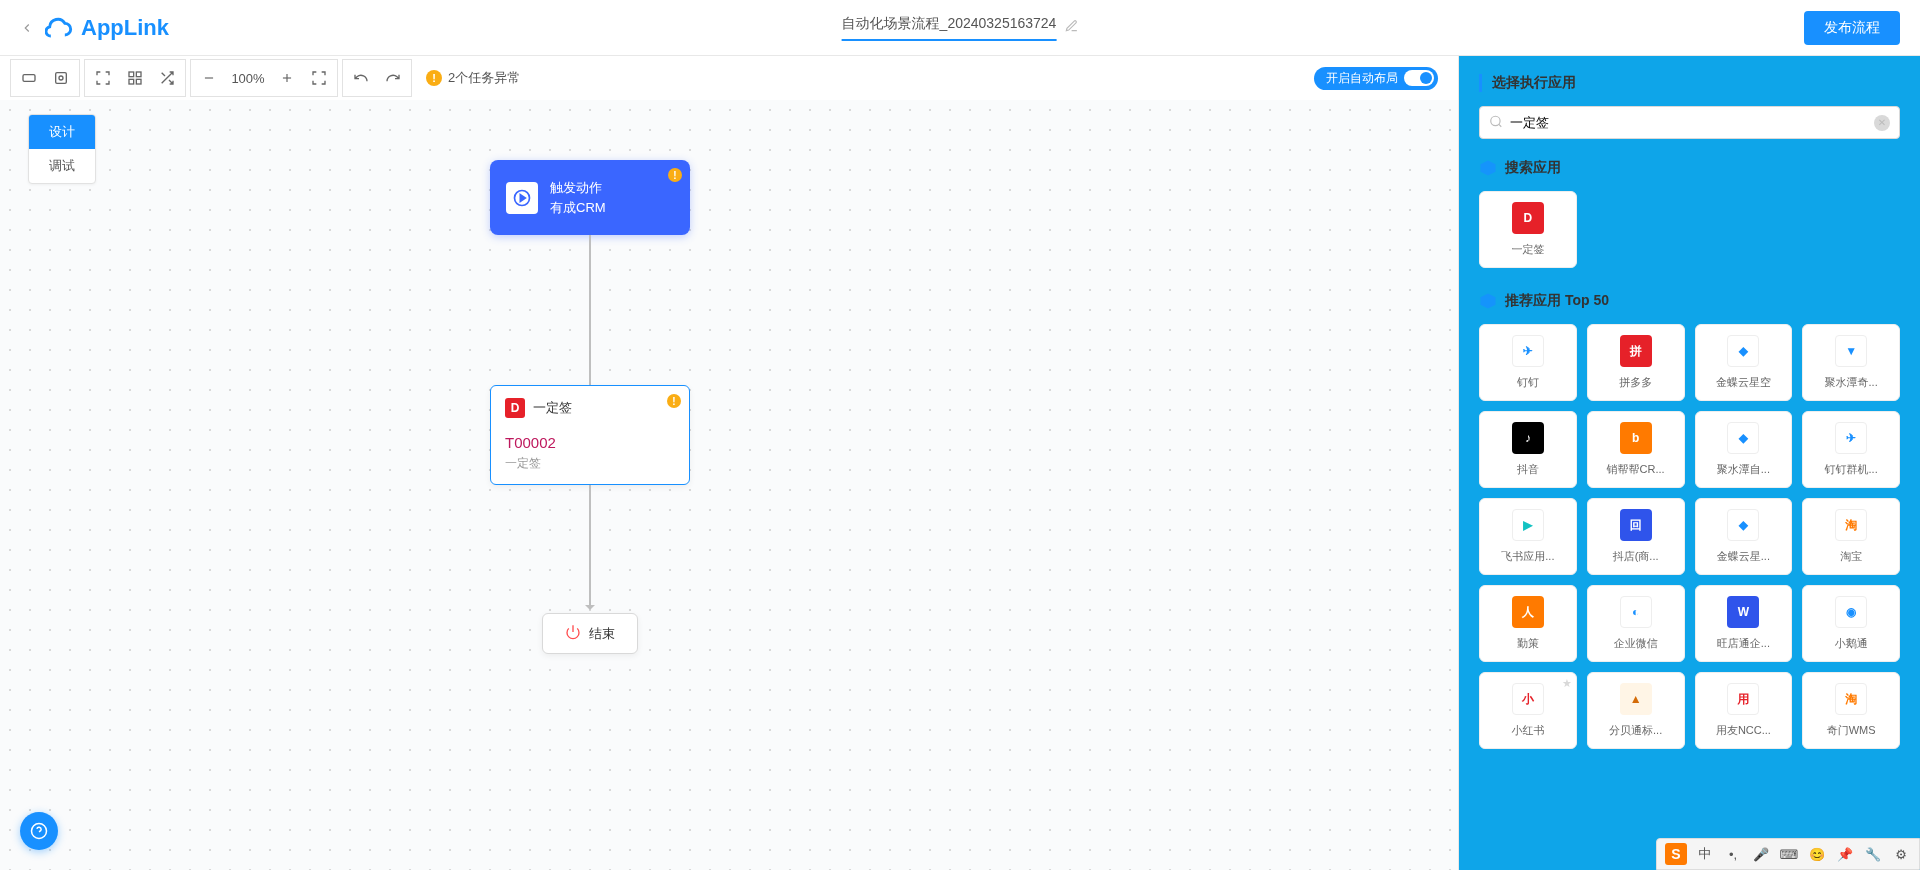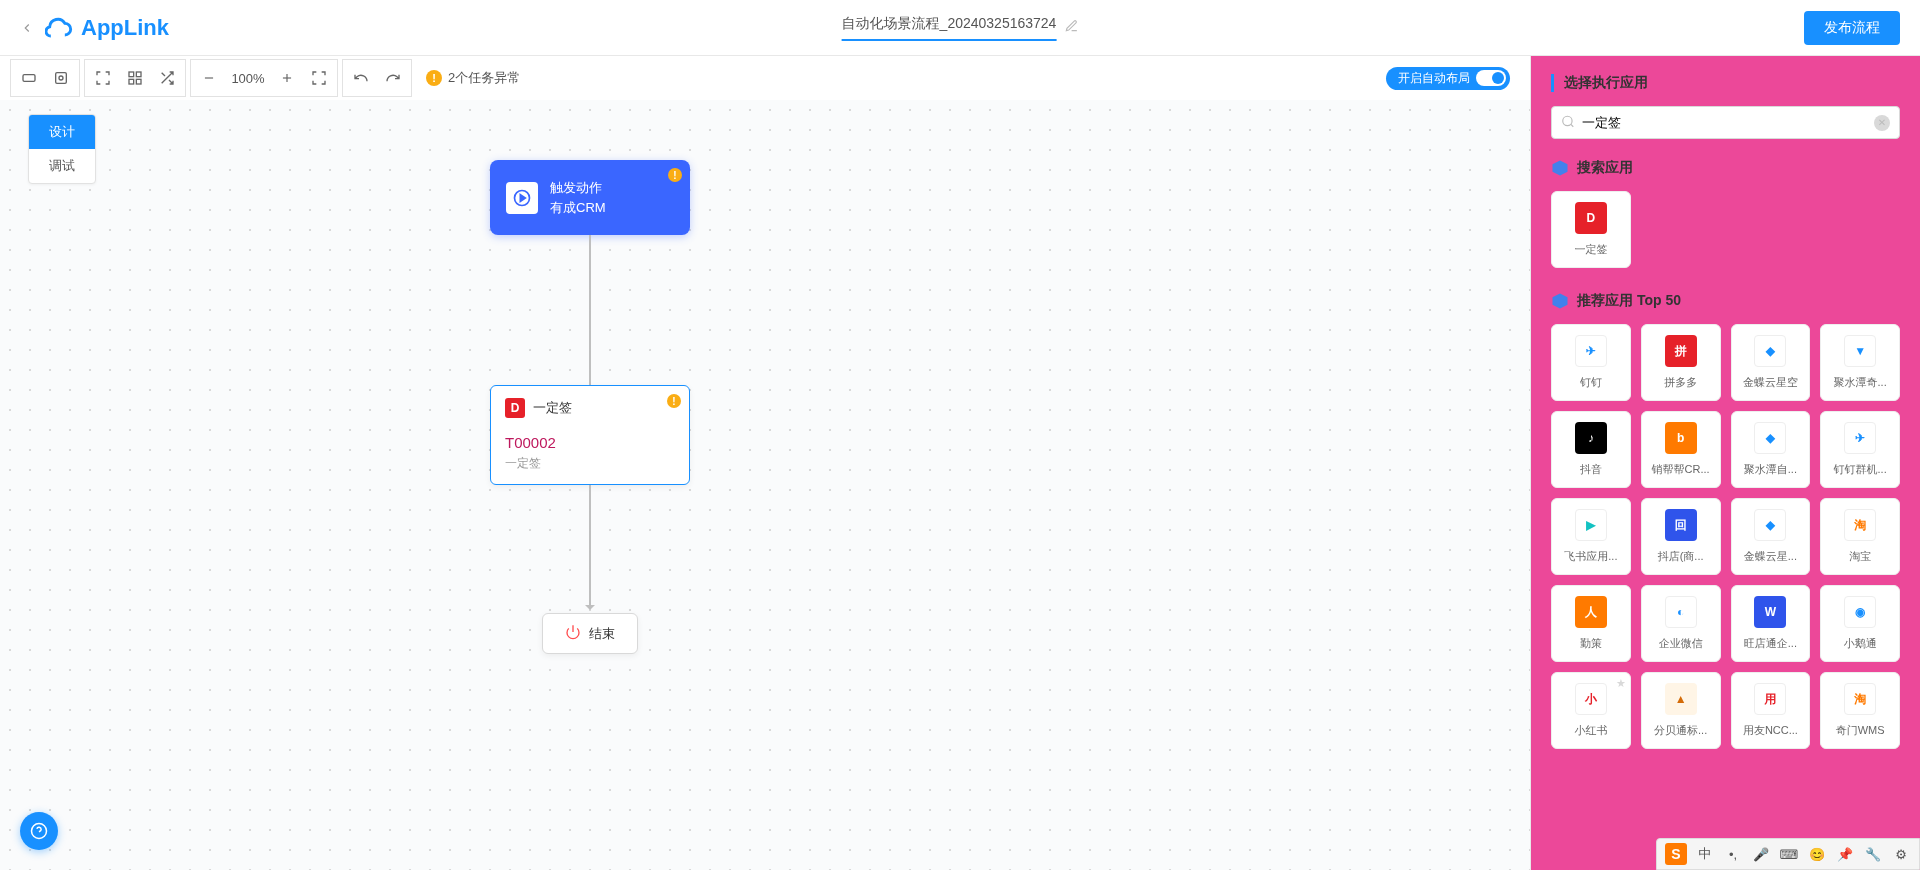--- a/index.html
+++ b/index.html
@@ -62,21 +62,21 @@
 .node-task-sub { color: #999; font-size: 12px; }
 
 .node-end { display: flex; align-items: center; justify-content: center; gap: 8px; width: 96px; padding: 10px 0; background: #fff; border: 1px solid #d9d9d9; border-radius: 6px; margin: 8px auto 0; box-shadow: 0 2px 6px rgba(0,0,0,0.06); }
 .node-end-icon { color: #ff4d4f; }
 .node-end-text { font-size: 13px; color: #333; }
 
 
 .help-btn { position: absolute; bottom: 20px; left: 20px; width: 38px; height: 38px; background: #1890ff; border-radius: 50%; display: flex; align-items: center; justify-content: center; color: #fff; cursor: pointer; box-shadow: 0 2px 8px rgba(24,144,255,0.4); }
 
 
-.panel { width: 390px; border-left: 1px solid #e8e8e8; padding: 18px 20px; overflow-y: auto; background: #ec4899; }
+.panel { width: 462px; border-left: 1px solid #e8e8e8; padding: 18px 20px; overflow-y: auto; background: #0ea5e9; }
 .panel-title { font-size: 14px; font-weight: 600; color: #333; padding-left: 10px; border-left: 3px solid #1890ff; margin-bottom: 14px; }
 .search-box { position: relative; margin-bottom: 20px; }
 .search-input { width: 100%; padding: 8px 30px; border: 1px solid #d9d9d9; border-radius: 4px; font-size: 13px; outline: none; }
 .search-icon { position: absolute; left: 10px; top: 50%; transform: translateY(-50%); color: #bbb; }
 .clear-icon { position: absolute; right: 10px; top: 50%; transform: translateY(-50%); color: #bbb; cursor: pointer; width: 16px; height: 16px; background: #d9d9d9; border-radius: 50%; display: flex; align-items: center; justify-content: center; font-size: 10px; }
 
 .section-header { display: flex; align-items: center; gap: 8px; font-size: 14px; font-weight: 600; color: #333; margin-bottom: 14px; }
 .section-icon { width: 18px; height: 18px; display: flex; align-items: center; justify-content: center; }
 
 .app-grid { display: grid; grid-template-columns: repeat(4, 1fr); gap: 10px; margin-bottom: 24px; }

